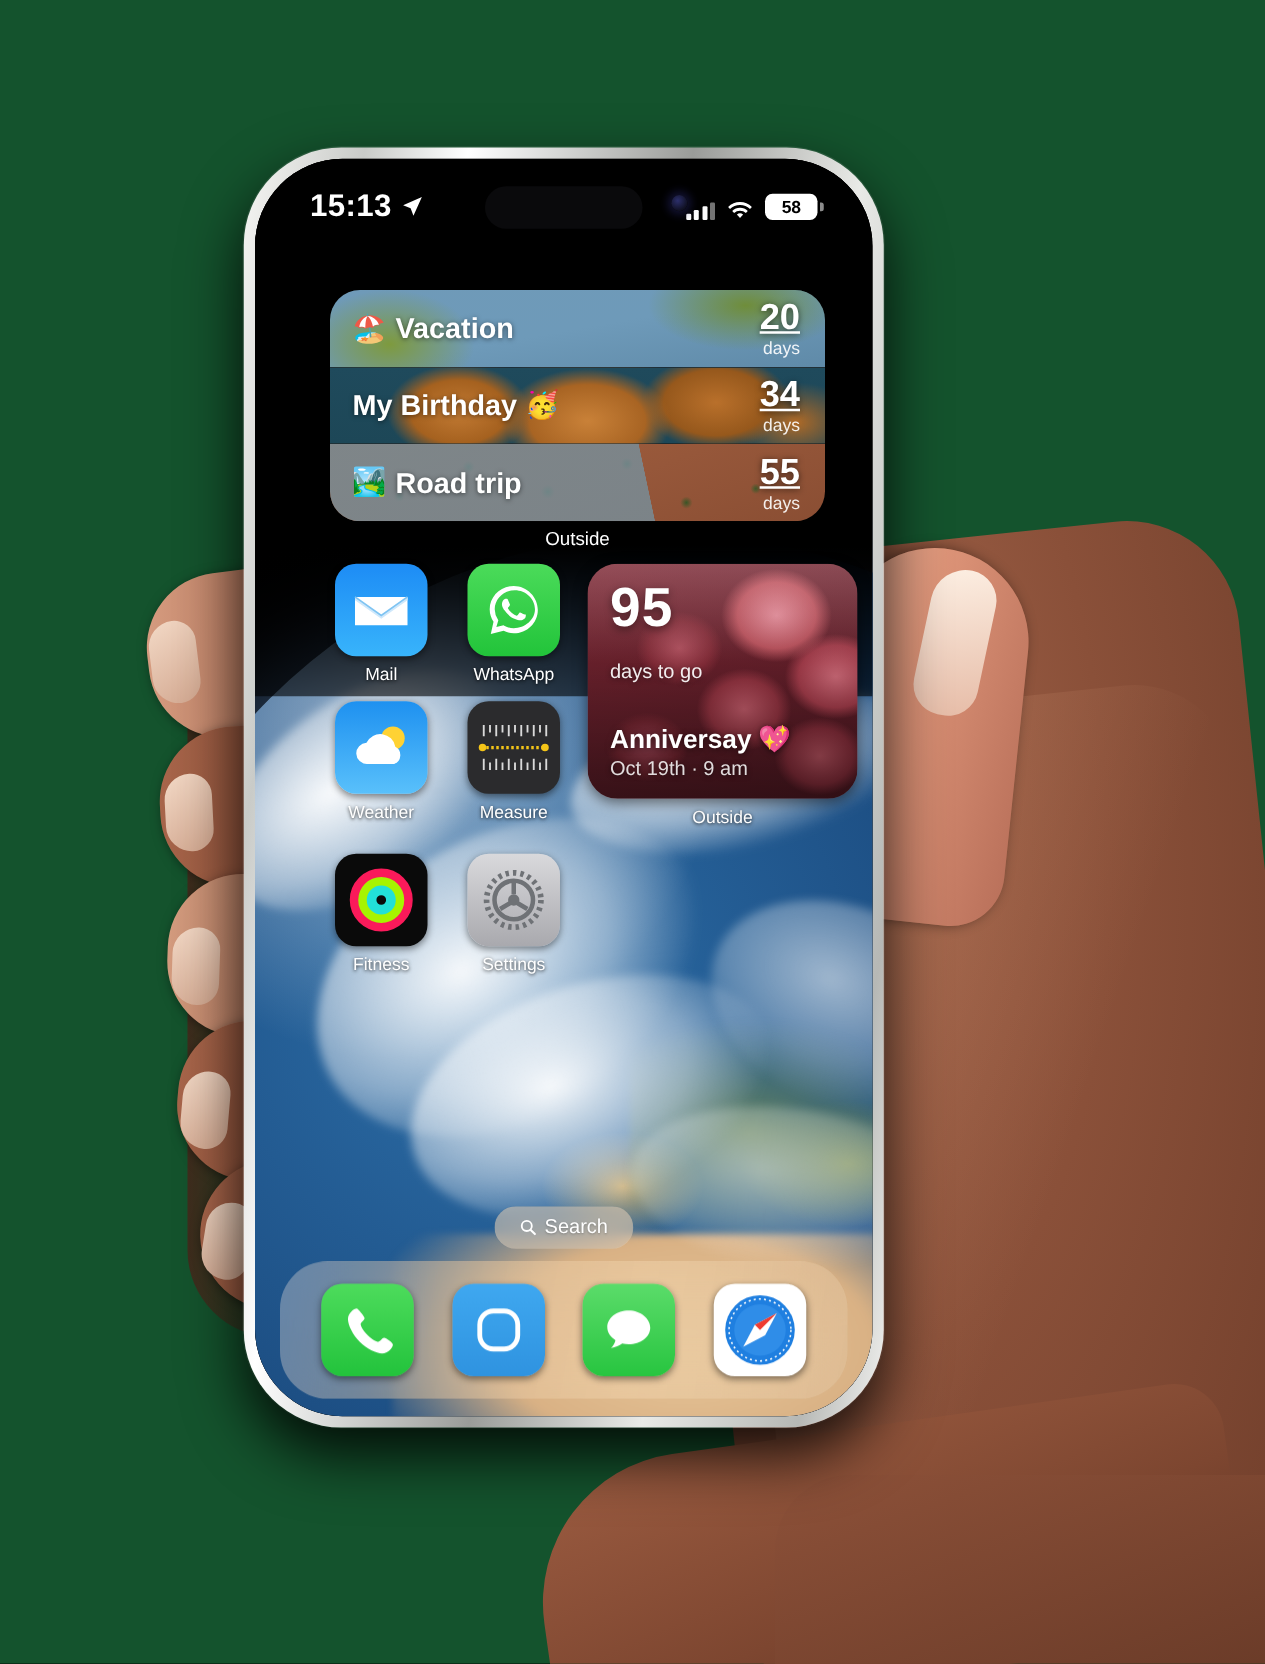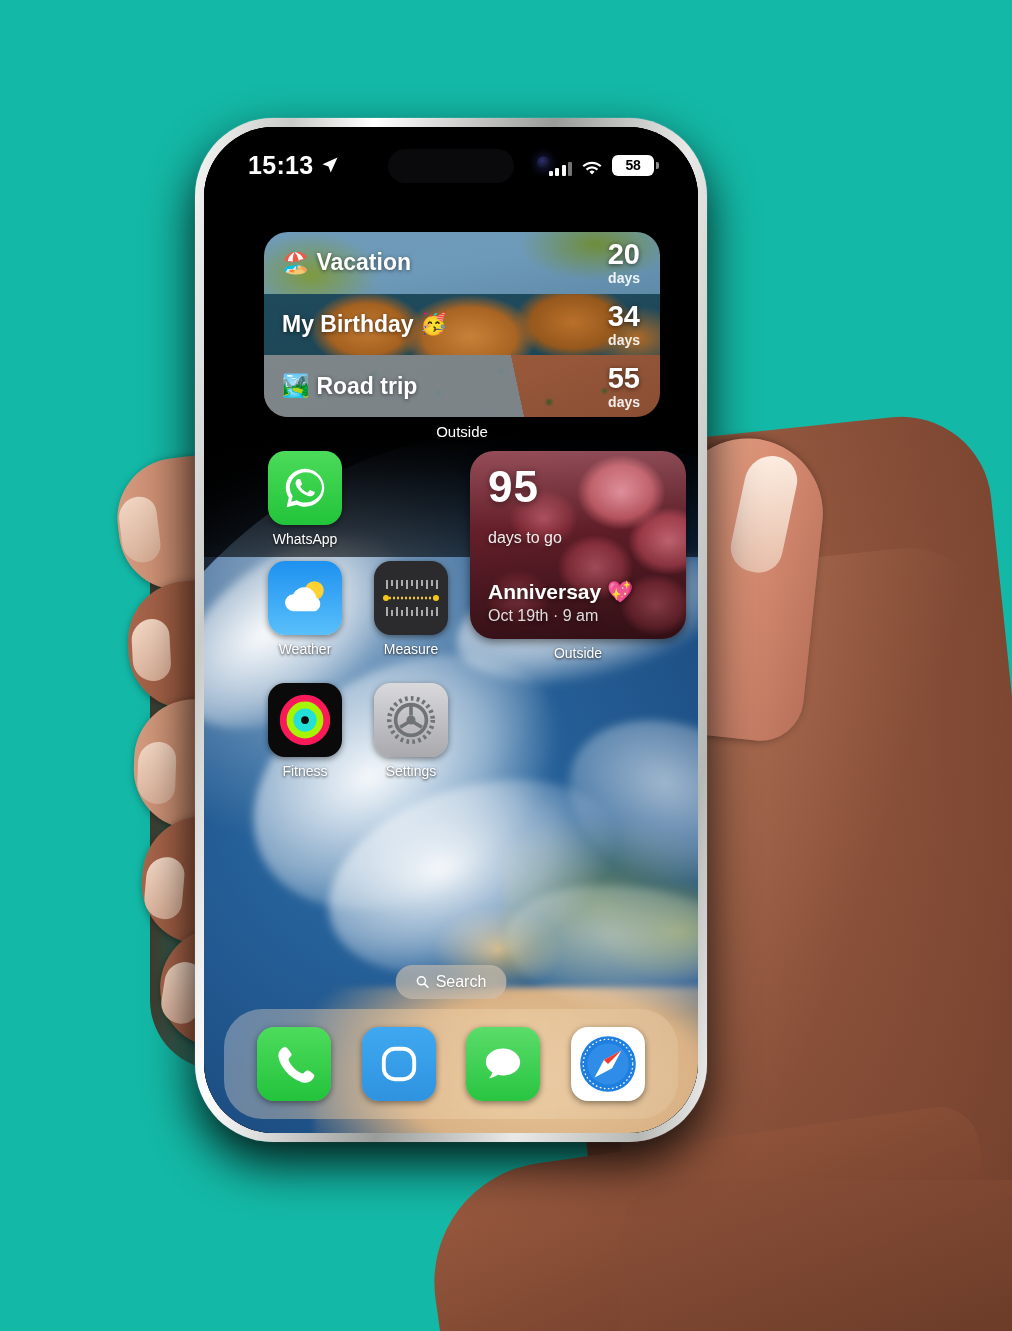--- a/index.html
+++ b/index.html
@@ -2,21 +2,21 @@
 <html><head>
 <meta charset="utf-8">
 <style>
   * { box-sizing: border-box; margin: 0; padding: 0; }
   html, body {
     width: 1012px; height: 1331px;
     background: #000;
     font-family: "Liberation Sans", sans-serif;
     overflow: hidden;
   }
-  #stage { position: relative; width: 1012px; height: 1331px; background: #14b8a6; }
+  #stage { position: relative; width: 1012px; height: 1331px; background: #14532d; }
 
   
   .hand-layer { position: absolute; inset: 0; }
 
   .palm {
     position: absolute;
     left: 560px; top: 430px; width: 470px; height: 900px;
     background: radial-gradient(ellipse at 30% 20%, #a2644a 0%, #8a5039 45%, #6d3c29 100%);
     border-radius: 180px 90px 40px 40px;
     transform: rotate(-6deg);
@@ -196,22 +196,22 @@
       radial-gradient(circle 6px at 14% 68%, #425f2d 0%, rgba(66,95,45,0) 70%),
       radial-gradient(circle 7px at 60% 26%, #3b5728 0%, rgba(59,87,40,0) 70%),
       radial-gradient(circle 6px at 86% 58%, #3e5b2a 0%, rgba(62,91,42,0) 70%),
       radial-gradient(circle 7px at 72% 76%, #3a5526 0%, rgba(58,85,38,0) 70%),
       linear-gradient(160deg,#a4613c 0%, #96573a 55%, #8a4e33 100%);
   }
   .cd-left { position: relative; display: flex; align-items: center; gap: 7px; padding-left: 18px; flex: 1; }
   .cd-emoji { font-size: 22px; line-height: 1; }
   .cd-title { color: #fff; font-size: 23px; font-weight: 600; text-shadow: 0 1px 4px rgba(0,0,0,.55); }
   .cd-right { position: relative; padding-right: 20px; text-align: right; line-height: 1; }
-  .cd-num { color: #fff; font-size: 29px; font-weight: 700; text-shadow: 0 1px 5px rgba(0,0,0,.6); display:block; }
-  .cd-unit { color: rgba(255,255,255,.9); font-size: 14px; font-weight: 700; display:block; margin-top:2px; }
+  .cd-num { color: #fff; font-size: 29px; font-weight: 700; text-shadow: 0 1px 5px rgba(0,0,0,.6); display:block;text-decoration:underline; }
+  .cd-unit { color: rgba(255,255,255,.9); font-size: 14px; font-weight: 400; display:block; margin-top:2px; }
   .widget-label {
     position: absolute; left: 60px; top: 296px; width: 396px;
     text-align: center; color: #fff; font-size: 15px; font-weight: 500;
     text-shadow: 0 1px 3px rgba(0,0,0,.8); z-index: 6;
   }
 
   
   .grid { position: absolute; left: 0; top: 324px; width: 100%; z-index: 6; }
   .row { display: flex; padding: 0 48px; gap: 0; margin-bottom: 14px; }
   .cell { width: 106px; display: flex; flex-direction: column; align-items: center; }
@@ -404,20 +404,30 @@
         </div>
 
       </div>
       <div class="widget-label">Outside</div>
 
       <div class="grid">
 
         <div class="row" style="align-items:flex-start;">
           <div style="display:flex;flex-direction:column;gap:14px;">
             <div style="display:flex;">
+              <div class="cell">
+                <div class="icon ic-mail">
+                  <svg viewBox="0 0 64 64" width="56" height="56">
+                    <path d="M8 20h48v26H8z" fill="#fff"></path>
+                    <path d="M8 20l24 17 24-17v3L32 40 8 23z" fill="#cfe8fb"></path>
+                    <path d="M8 20l24 17 24-17" fill="none" stroke="#7fc4f2" stroke-width="1.6"></path>
+                  </svg>
+                </div>
+                <div class="app-label">Mail</div>
+              </div>
               <div class="cell">
                 <div class="icon ic-whatsapp">
                   <svg viewBox="0 0 64 64" width="56" height="56">
                     <path d="M32 10c-12.1 0-22 9.6-22 21.4 0 4.2 1.3 8.1 3.5 11.4L11 54l11.7-3c2.8 1.5 6 2.3 9.3 2.3 12.1 0 22-9.6 22-21.4S44.1 10 32 10zm0 38.7c-3.2 0-6.2-.9-8.7-2.4l-.6-.4-6.6 1.7 1.8-6.3-.4-.6a17.3 17.3 0 0 1-2.9-9.3c0-9.6 8.3-17.5 18.4-17.5s18.4 7.9 18.4 17.5S42.1 48.7 32 48.7z" fill="#fff"></path>
                     <path d="M42 36.3c-.5-.3-3.2-1.6-3.7-1.8-.5-.2-.9-.3-1.2.3-.4.5-1.4 1.8-1.7 2.1-.3.3-.6.4-1.2.1-.5-.3-2.3-.8-4.4-2.7-1.6-1.4-2.7-3.2-3-3.7-.3-.6 0-.9.3-1.1l.8-1c.3-.3.4-.5.5-.9.2-.4.1-.7 0-1-.2-.3-1.2-2.9-1.7-4-.4-1-.9-.9-1.2-.9h-1c-.4 0-.9.1-1.4.7-.5.5-1.9 1.8-1.9 4.3s1.9 5 2.2 5.4c.3.4 3.8 5.7 9.2 7.9 3.4 1.4 4.7 1.5 6.4 1.3 1-.2 3.2-1.3 3.7-2.5.4-1.3.4-2.3.3-2.5-.1-.3-.5-.4-1-.7z" fill="#fff"></path>
                   </svg>
                 </div>
                 <div class="app-label">WhatsApp</div>
               </div>
             </div>

